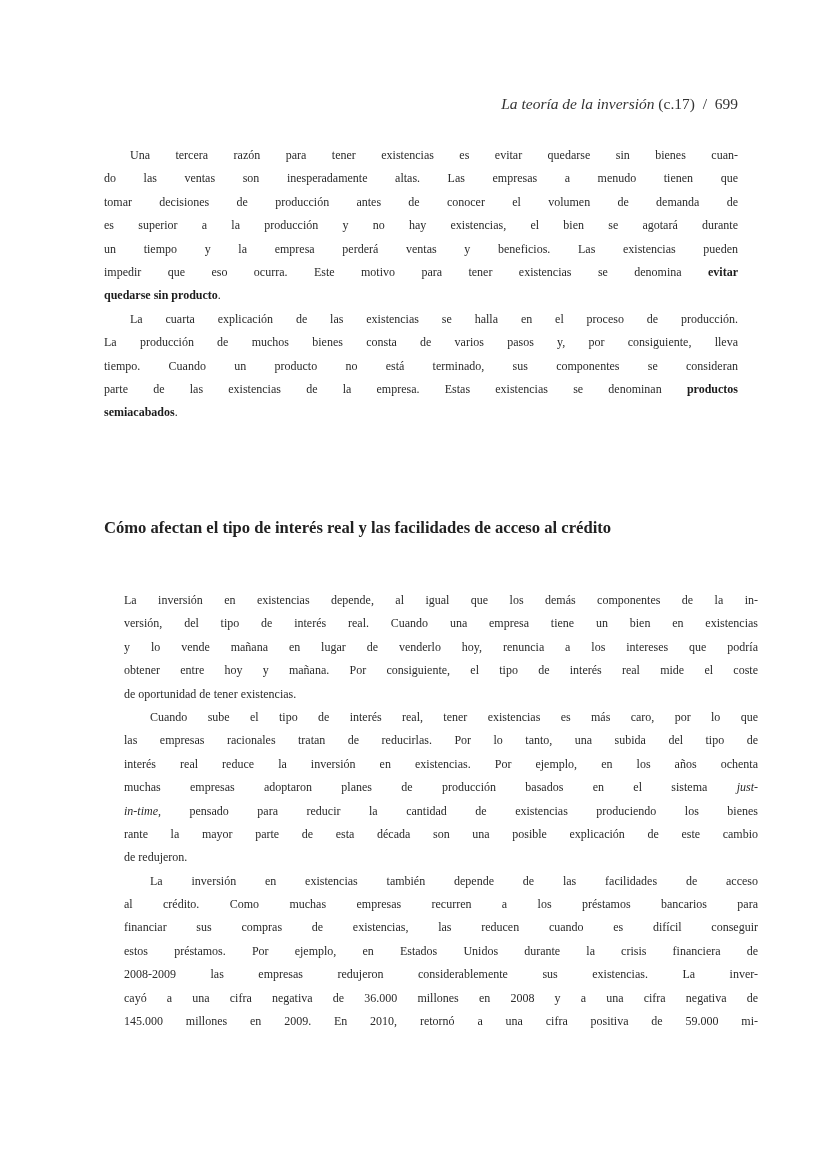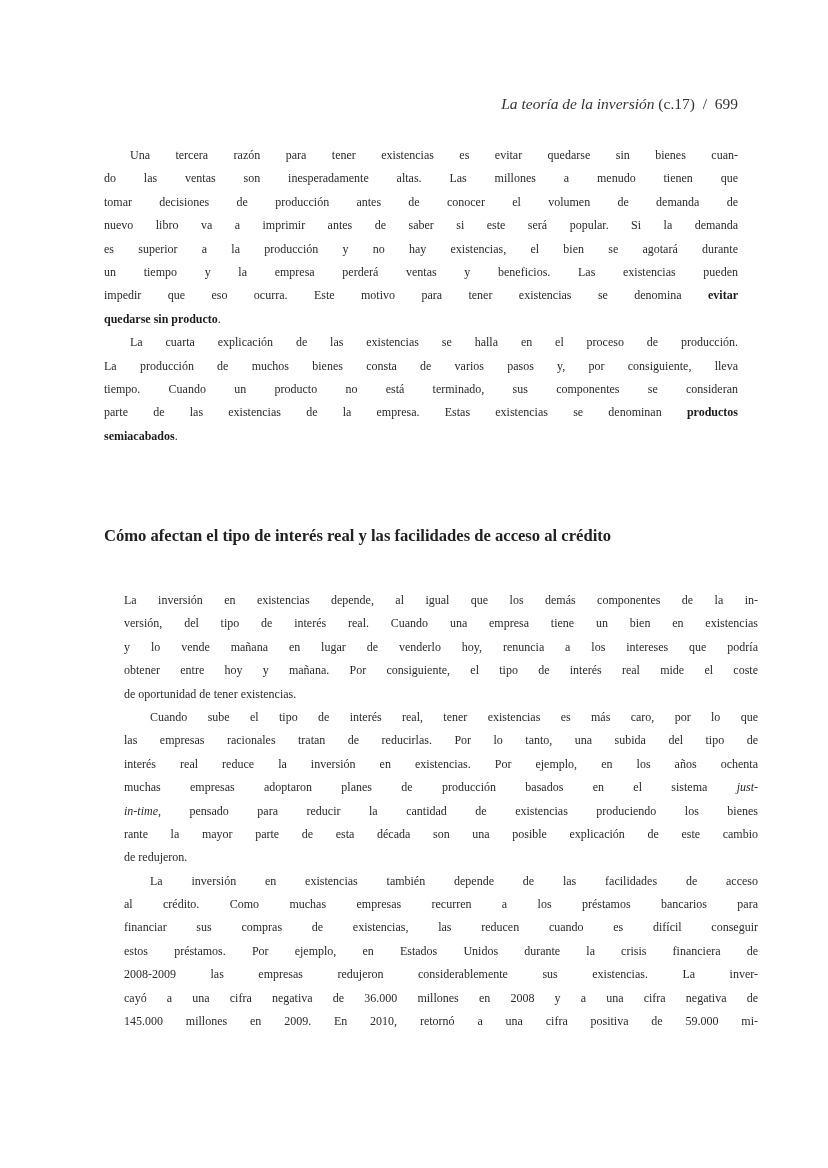--- a/index.html
+++ b/index.html
@@ -48,44 +48,42 @@
     .line.indent { padding-left: 26px; }
     .heading {
       position: absolute;
       left: 98px;
       top: 516px;
       font-family: "Liberation Serif", "DejaVu Serif", serif;
       font-weight: bold;
       font-size: 16.6px;
       line-height: 23.5px;
       color: #222;
-      margin-top: 8px;
     }
     .heading div { white-space: nowrap; }
     b { font-weight: bold; color: #1c1c1c; }
     i { font-style: italic; }
   </style>
 </head>
 <body>
 
 <div class="page">
 
   <div class="running-head">
     <span class="title">La teoría de la inversión</span>
     <span>(c.17)</span>
     &nbsp;<span>/</span>&nbsp;
     <span>699</span>
   </div>
 
   <div class="body-text" style="top:144px;">
     <div>
       <div class="line indent">Una tercera razón para tener existencias es evitar quedarse sin bienes cuan-</div>
-      <div class="line">do las ventas son inesperadamente altas. Las millones a menudo tienen que</div>
+      <div class="line">do las ventas son inesperadamente altas. Las empresas a menudo tienen que</div>
       <div class="line">tomar decisiones de producción antes de conocer el volumen de demanda de</div>
-      <div class="line">nuevo libro va a imprimir antes de saber si este será popular. Si la demanda</div>
       <div class="line">es superior a la producción y no hay existencias, el bien se agotará durante</div>
       <div class="line">un tiempo y la empresa perderá ventas y beneficios. Las existencias pueden</div>
       <div class="line"><span>impedir que eso ocurra. Este motivo para tener existencias se denomina</span> <b>evitar</b></div>
       <div class="line last"><b>quedarse sin producto</b><span>.</span></div>
     </div>
     <div>
       <div class="line indent">La cuarta explicación de las existencias se halla en el proceso de producción.</div>
       <div class="line">La producción de muchos bienes consta de varios pasos y, por consiguiente, lleva</div>
       <div class="line">tiempo. Cuando un producto no está terminado, sus componentes se consideran</div>
       <div class="line"><span>parte de las existencias de la empresa. Estas existencias se denominan</span> <b>productos</b></div>

